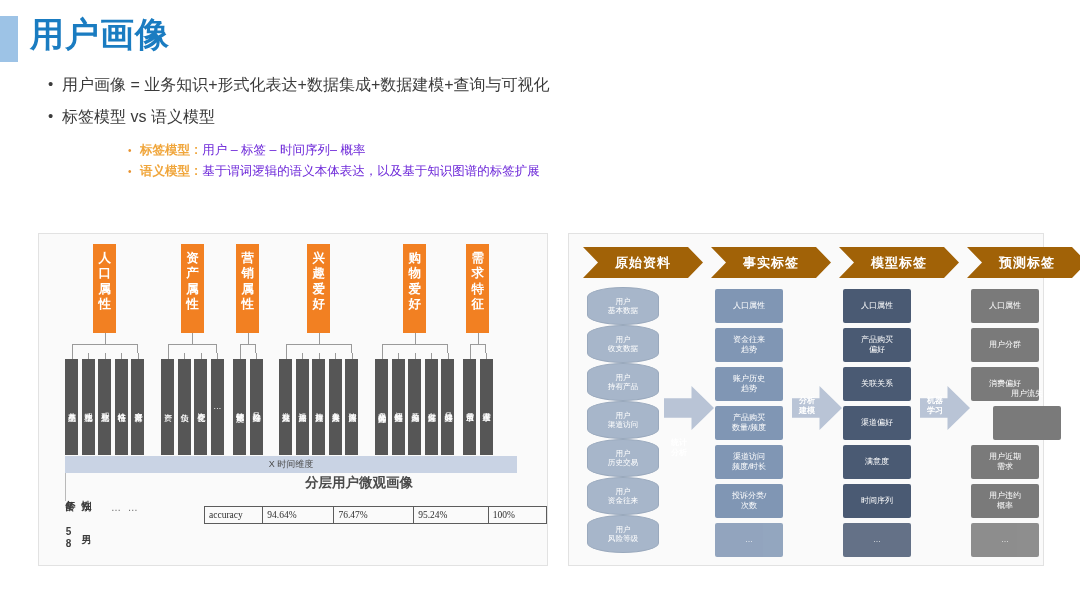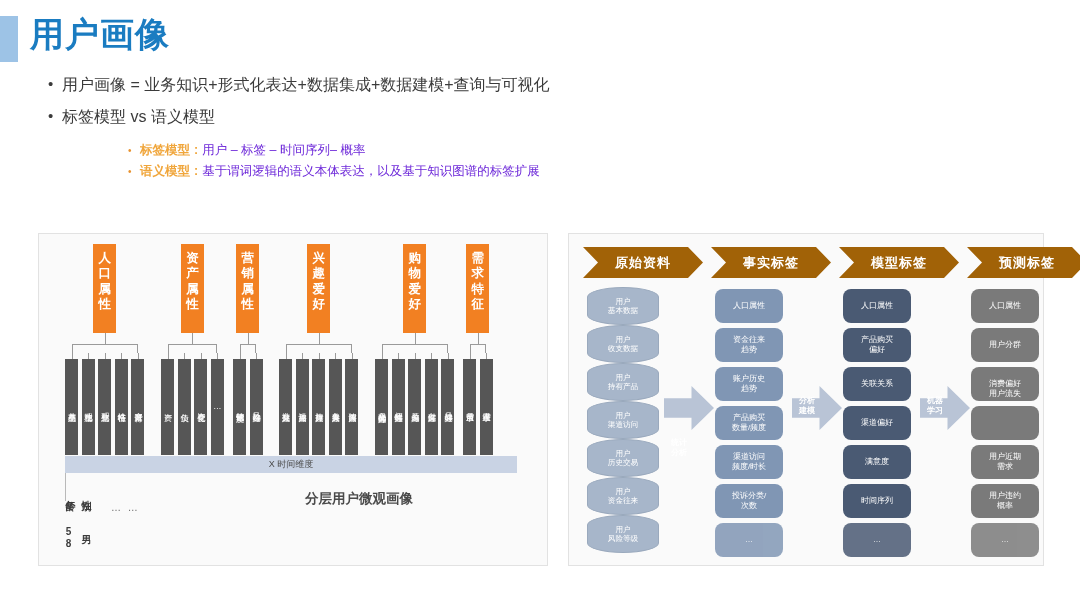--- a/index.html
+++ b/index.html
@@ -51,21 +51,21 @@
         writing-mode:vertical-rl;text-orientation:upright;
         display:flex;align-items:center;justify-content:center;
         letter-spacing:0.5px;padding:3px 0;text-align:center;}
 
   
   #time-axis{position:absolute;left:26px;top:222px;width:452px;height:17px;
              background:#c9d3e4;color:#4a4a4a;font-size:9px;
              display:flex;align-items:center;justify-content:center;}
   #axis-drop{position:absolute;left:26px;top:239px;height:28px;border-left:1px solid #b9b9b9;}
 
-  #layer-caption{position:absolute;left:266px;top:256px;font-size:13.5px;color:#4a4a4a;font-weight:bold;}
+  #layer-caption{position:absolute;left:266px;top:240px;font-size:13.5px;color:#4a4a4a;font-weight:bold;}
 
   
   .mini-col{position:absolute;writing-mode:vertical-rl;text-orientation:upright;
             font-size:10px;color:#3b3b3b;font-weight:bold;letter-spacing:1px;}
   #mini-dots{position:absolute;left:72px;top:268px;font-size:10px;color:#6a6a6a;letter-spacing:2px;}
 
   
   #acc-table{position:absolute;left:165px;top:272px;border-collapse:collapse;}
   #acc-table td{border:1px solid #5c5c5c;font-size:9.5px;color:#2d2d2d;
                 font-family:"Liberation Serif","DejaVu Serif",serif;padding:1px 4px;height:14px;}
@@ -83,21 +83,21 @@
   .chev.first{clip-path:polygon(0 0, calc(100% - 15px) 0, 100% 50%, calc(100% - 15px) 100%, 0 100%, 15px 50%);}
 
   
   .cyl{position:absolute;width:72px;height:38px;background:#a7b6ca;
        border-radius:36px/10px;color:#ffffff;font-size:7.6px;line-height:1.2;
        display:flex;flex-direction:column;align-items:center;justify-content:center;
        border:1px solid #9aa9bd;box-sizing:border-box;}
   .cyl span{display:block;}
 
   
-  .chip{position:absolute;width:68px;height:34px;border-radius:8px;color:#ffffff;
+  .chip{position:absolute;width:68px;height:34px;border-radius:2px;color:#ffffff;
         font-size:8px;line-height:1.2;display:flex;flex-direction:column;
         align-items:center;justify-content:center;text-align:center;box-sizing:border-box;}
   .chip span{display:block;}
   .chip.c-fact{background:#8096b4;}
   .chip.c-model{background:#4a5a73;}
   .chip.c-pred{background:#7a7a7a;}
   .chip.muted{opacity:.85;}
 
   
   .parrow{position:absolute;width:50px;height:44px;background:#b9c4d6;
@@ -236,20 +236,27 @@
   <div id="layer-caption">分层用户微观画像</div>
 
   <div class="mini-col" style="left:24px;top:258px;">年龄</div>
   <div class="mini-col" style="left:40px;top:258px;">性别</div>
   <div class="mini-col" style="left:24px;top:292px;">58</div>
   <div class="mini-col" style="left:40px;top:292px;">男</div>
   <div id="mini-dots">… …</div>
 
   <table id="acc-table">
       <tbody id="acc-body">
+        <tr>
+          <td class="c0">accuracy</td>
+          <td class="c1">94.64%</td>
+          <td class="c2">76.47%</td>
+          <td class="c3">95.24%</td>
+          <td class="c4">100%</td>
+        </tr>
       </tbody>
     </table>
 </div>
 
 <div class="panel" id="right-panel">
   <div id="right-dyn">
       <div class="chev first" style="left: 14px; width: 120px;">原始资料</div>
       <div class="chev" style="left: 142px; width: 120px;">事实标签</div>
       <div class="chev" style="left: 270px; width: 120px;">模型标签</div>
       <div class="chev" style="left: 398px; width: 120px;">预测标签</div>
@@ -331,21 +338,21 @@
       </div>
       <div class="chip c-pred" style="left: 402px; top: 55px;">
         <span>人口属性</span>
       </div>
       <div class="chip c-pred" style="left: 402px; top: 94px;">
         <span>用户分群</span>
       </div>
       <div class="chip c-pred" style="left: 402px; top: 133px;">
         <span>消费偏好</span>
       </div>
-      <div class="chip c-pred" style="left: 402px; top: 172px; gap: 48px;">
+      <div class="chip c-pred" style="left: 424px; top: 172px; gap: 48px;">
         <span>用户流失</span>
         <span>概率</span>
       </div>
       <div class="chip c-pred" style="left: 402px; top: 211px;">
         <span>用户近期</span>
         <span>需求</span>
       </div>
       <div class="chip c-pred" style="left: 402px; top: 250px;">
         <span>用户违约</span>
         <span>概率</span>

